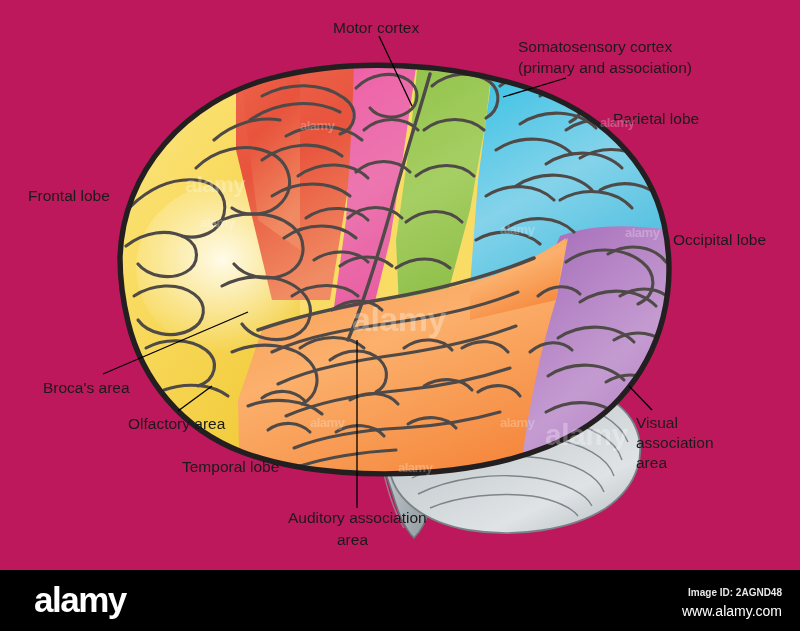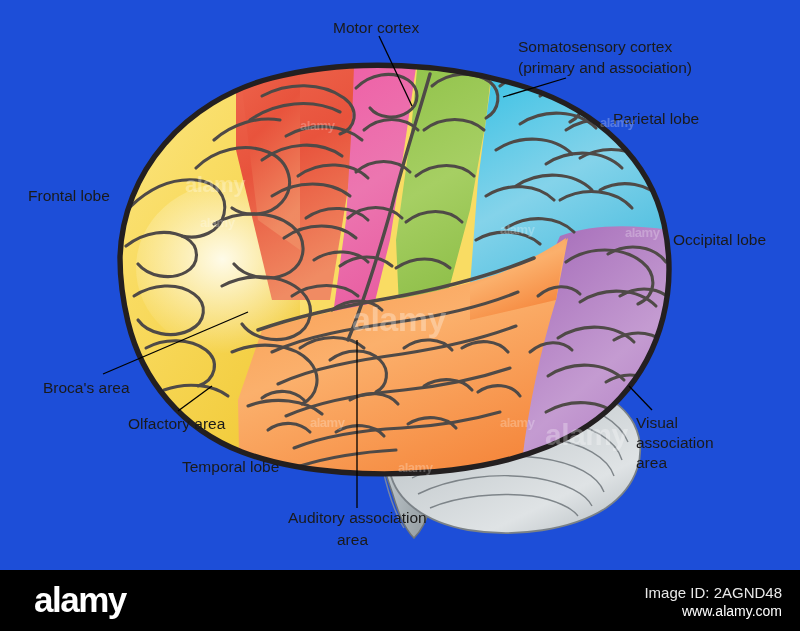--- a/index.html
+++ b/index.html
@@ -14,21 +14,21 @@
     height: 631px;
     background: #ffffff;
     overflow: hidden;
     font-family: "Liberation Sans", sans-serif;
   }
   #figure {
     position: absolute;
     left: 0; top: 0;
     width: 800px;
     height: 570px;
-    background: #1d4ed8;
+    background: #be185d;
   }
   #figure svg { display: block; }
 
   .wm {
     position: absolute;
     color: rgba(255,255,255,0.55);
     font-family: "Liberation Sans", sans-serif;
     font-weight: 700;
     letter-spacing: -0.5px;
     pointer-events: none;
@@ -56,22 +56,22 @@
   }
   #footer-right {
     position: absolute;
     right: 18px;
     top: 584px;
     width: 220px;
     text-align: right;
     color: #ffffff;
   }
   #footer-imageid {
-    font-size: 15px;
-    font-weight: 400;
+    font-size: 10px;
+    font-weight: 700;
     line-height: 18px;
     color: #e8e8e8;
   }
   #footer-url {
     font-size: 14px;
     font-weight: 400;
     line-height: 19px;
     color: #ffffff;
   }
 </style>

